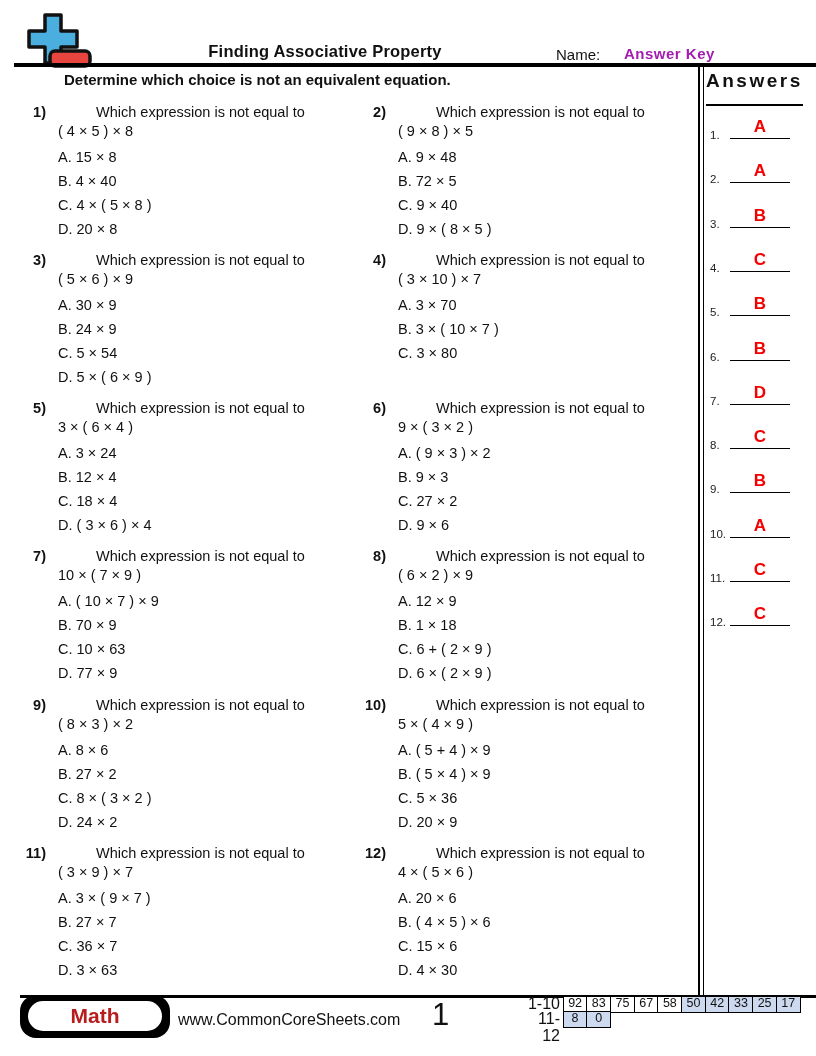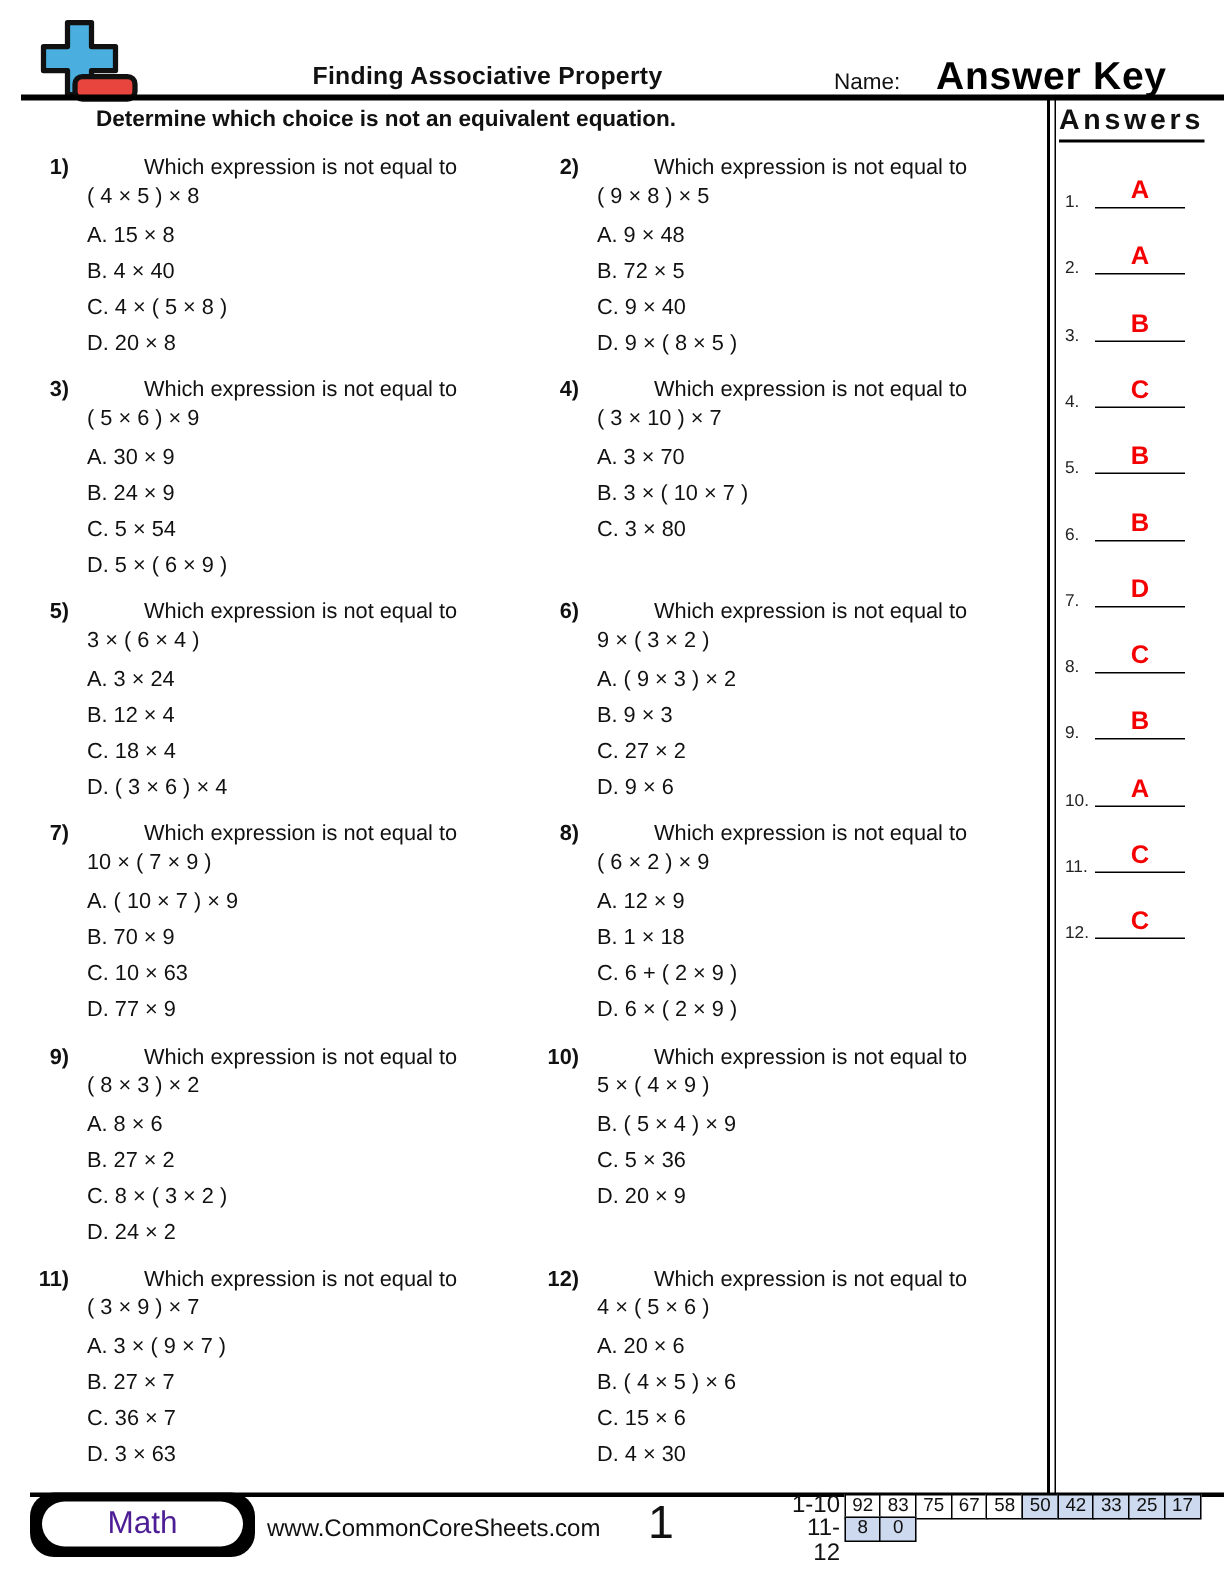--- a/index.html
+++ b/index.html
@@ -8,31 +8,31 @@
     position:relative; width:816px; height:1056px; background:#fff;
     font-family:"Liberation Sans", sans-serif; color:#111; overflow:hidden;
   }
   
   .logo { position:absolute; left:20px; top:12px; }
   .page-title {
     position:absolute; left:165px; top:42px; width:320px; text-align:center;
     font-size:16.5px; font-weight:bold; letter-spacing:.2px;
   }
   .name-label { position:absolute; left:556px; top:46px; font-size:15px; }
-  .name-value { position:absolute; left:624px; top:35px; font-size:26px; font-weight:bold; color:#000000; letter-spacing:.5px; }
+  .name-value { position:absolute; left:624px; top:45px; font-size:15px; font-weight:bold; color:#a21caf; letter-spacing:.5px; }
   .header-rule { position:absolute; left:14px; top:63px; width:802px; height:3.5px; background:#000; }
   .instructions { position:absolute; left:20px; top:71px; font-size:15px; font-weight:bold;margin-left:44px; }
 
   
   .vline { position:absolute; top:66px; height:930px; width:1.8px; background:#000; }
   .vline.a { left:698px; }
   .vline.b { left:702.6px; }
   .answers-title {
     position:absolute; left:706px; top:70px; font-size:19px; font-weight:bold;
-    letter-spacing:2.5px; border-bottom:2.5px solid #000; padding-bottom:1px;
+    letter-spacing:2.5px; border-bottom:2.5px solid #000; padding-bottom:12px;
   }
   .ans-item { position:absolute; left:706px; width:106px; height:44px; }
   .ans-num { position:absolute; left:4px; bottom:3px; font-size:11.5px; color:#222; }
   .ans-blank { position:absolute; left:24px; bottom:5px; width:60px; border-bottom:1.9px solid #000; text-align:center; }
   .ans-letter { display:block; color:#f40000; font-weight:bold; font-size:17px; line-height:20px; padding-bottom:1px; }
 
   
   .questions { position:absolute; left:20px; top:96px; width:680px; height:898px; }
   .q { position:absolute; width:335px; }
   .qnum { position:absolute; left:0; top:0; width:26px; text-align:right; font-weight:bold; font-size:14.5px; line-height:19px; }
@@ -40,21 +40,21 @@
   .qprompt { line-height:19px;margin-left:38px; }
   .qexpr { line-height:19px; margin-bottom:4px; }
   .qchoice { line-height:24px; }
 
   
   .footer-rule { position:absolute; left:20px; top:995px; width:796px; height:3px; background:#000; }
   .subject-tab { position:absolute; left:20px; top:995px; width:150px; height:43px; background:#000; border-radius:16px; }
   .subject-pill {
     position:absolute; left:8px; top:6px; right:8px; bottom:7px; background:#fff;
     border-radius:20px; display:flex; align-items:center; justify-content:center;
-    font-size:21px; font-weight:normal; color:#4c1d95;
+    font-size:21px; font-weight:bold; color:#b91c1c;
   }
   .website { position:absolute; left:178px; top:1011px; font-size:16px; }
   .page-number { position:absolute; left:432px; top:997px; font-size:31px; }
   .score-table { position:absolute; left:526px; top:996px; }
   .score-row { display:flex; height:16.5px; }
   .score-row.r2 { margin-top:-1.5px; }
   .score-label { width:38px; text-align:right; padding-right:4px; font-size:16px; line-height:16.5px; }
   .score-cell {
     width:25.2px; margin-left:-1.5px; border:1.5px solid #000; background:#fff;
     font-size:12.5px; line-height:13.5px; text-align:center;
@@ -263,20 +263,21 @@
         <div class="qchoice">C. 8 × ( 3 × 2 )</div>
         <div class="qchoice">D. 24 × 2</div>
       </div>
     </div>
 
     <div class="q" style="left:340px;top:600px">
       <div class="qnum">10)</div>
       <div class="qbody">
         <div class="qprompt">Which expression is not equal to</div>
         <div class="qexpr">5 × ( 4 × 9 )</div>
+        <div class="qchoice">A. ( 5 + 4 ) × 9</div>
         <div class="qchoice">B. ( 5 × 4 ) × 9</div>
         <div class="qchoice">C. 5 × 36</div>
         <div class="qchoice">D. 20 × 9</div>
       </div>
     </div>
 
     <div class="q" style="left:0;top:748px">
       <div class="qnum">11)</div>
       <div class="qbody">
         <div class="qprompt">Which expression is not equal to</div>

